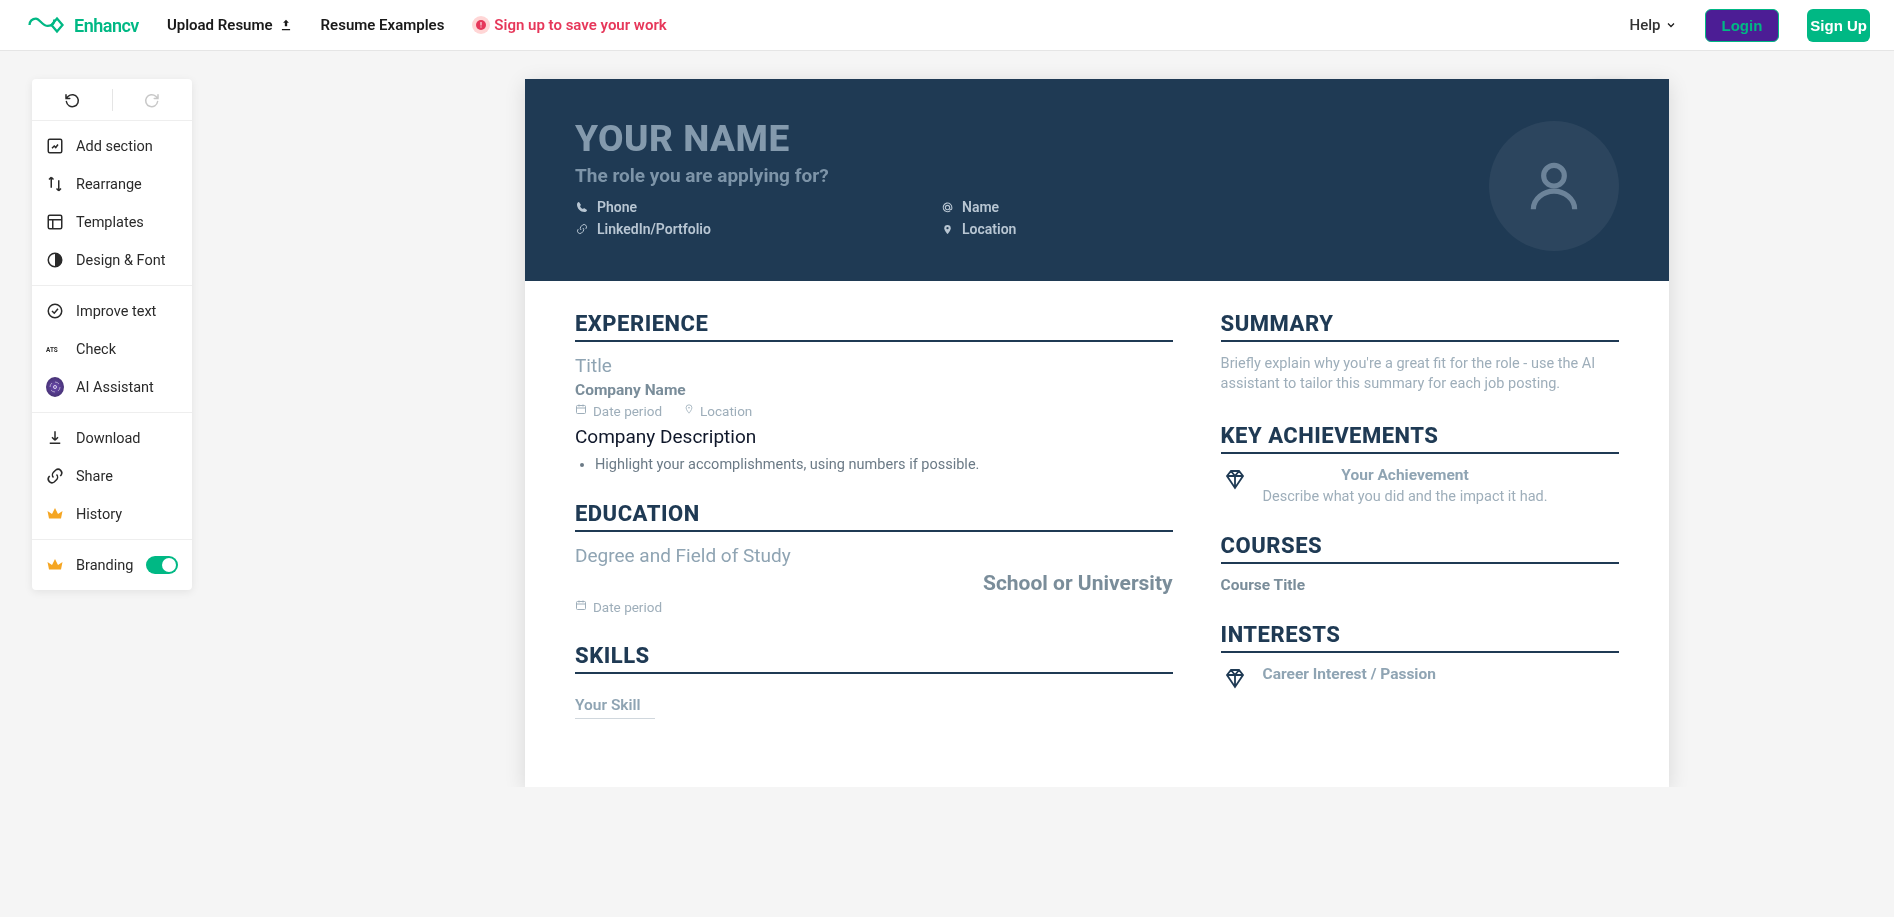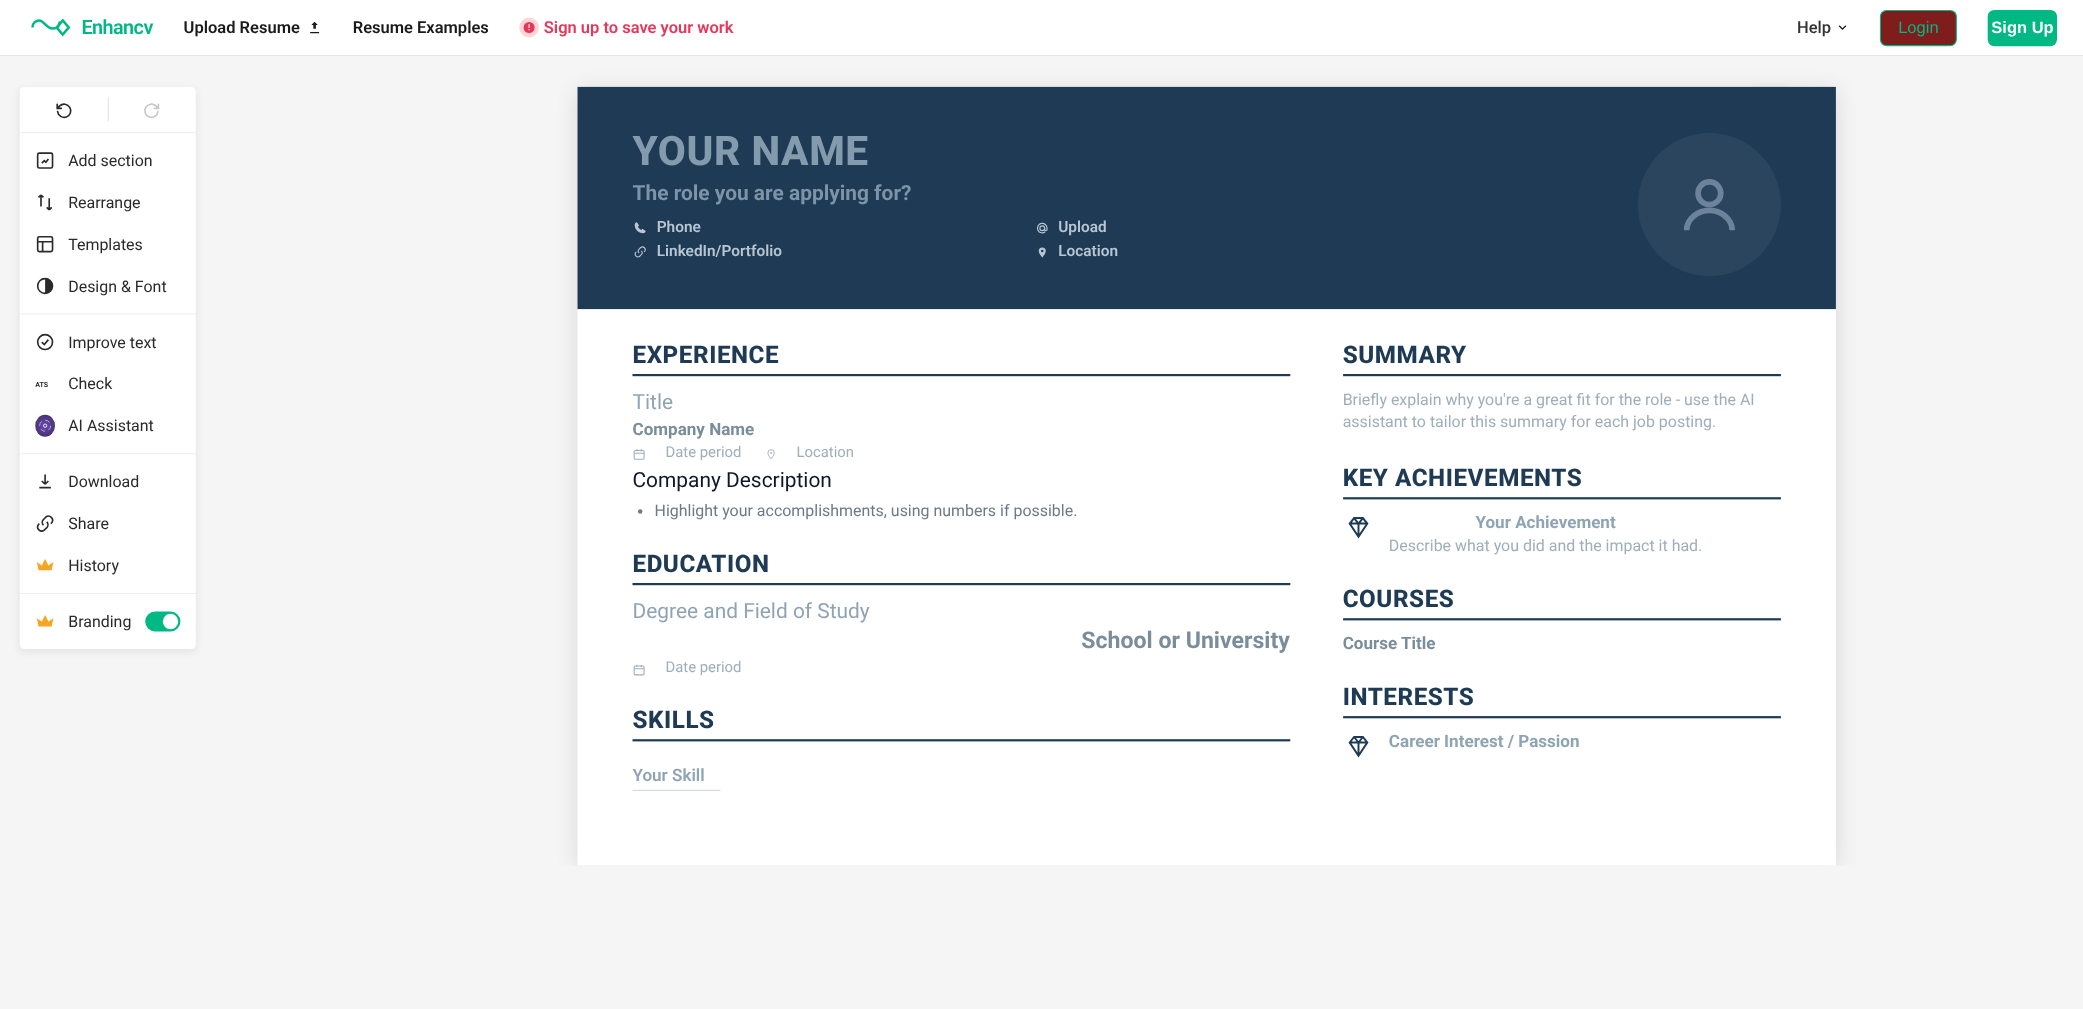--- a/index.html
+++ b/index.html
@@ -8,26 +8,26 @@
 
 .topnav { height: 51px; background: #fff; border-bottom: 1px solid #e5e5e5; display: flex; align-items: center; padding: 0 24px; gap: 28px; }
 .logo { display: flex; align-items: center; gap: 6px; color: #00b884; font-size: 18px; font-weight: 600; letter-spacing: -0.5px; }
 .logo svg { width: 44px; height: 24px; }
 .nav-link { font-size: 15px; font-weight: 600; color: #1a1a1a; display: flex; align-items: center; gap: 6px; cursor: pointer; text-align: right; }
 .alert-badge { width: 18px; height: 18px; border-radius: 50%; background: #ffd6d6; display: flex; align-items: center; justify-content: center; margin-right: -4px; }
 .alert-badge svg { width: 12px; height: 12px; }
 .save-warning { color: #e6375a; font-weight: 600; font-size: 15px; }
 .spacer { flex: 1; }
 .help { display: flex; align-items: center; gap: 4px; font-size: 15px; font-weight: 500; cursor: pointer; }
-.login-btn { border: 1.5px solid #00b884; color: #00b884; background: #7f1d1d; border-radius: 6px; padding: 7px 16px; font-weight: 400; font-size: 15px; cursor: pointer; }
+.login-btn { border: 1.5px solid #00b884; color: #00b884; background: #4c1d95; border-radius: 6px; padding: 7px 16px; font-weight: 700; font-size: 15px; cursor: pointer; }
 .signup-btn { border: none; background: #00b884; color: #fff; border-radius: 6px; padding: 8px 3px; font-weight: 600; font-size: 15px; cursor: pointer; text-align: right; }
 
 
 .main-area { display: flex; padding-top: 28px; align-items: flex-start; }
-.sidebar-wrap { width: 300px; display: flex; justify-content: flex-start; padding-left: 18px; }
+.sidebar-wrap { width: 300px; display: flex; justify-content: flex-start; padding-left: 32px; }
 .sidebar { width: 160px; background: #fff; border-radius: 4px; box-shadow: 0 2px 8px rgba(0,0,0,0.08); }
 .undo-redo { display: flex; height: 42px; align-items: center; border-bottom: 1px solid #eee; }
 .undo-redo .ur { flex: 1; display: flex; justify-content: center; align-items: center; cursor: pointer; }
 .undo-redo .sep { width: 1px; height: 22px; background: #e5e5e5; }
 .side-section { padding: 6px 0; border-bottom: 1px solid #eee; }
 .side-section:last-child { border-bottom: none; }
 .side-item { display: flex; align-items: center; gap: 12px; padding: 10px 14px; font-size: 14.5px; color: #2a2a2a; cursor: pointer; }
 .side-item .ic { width: 18px; height: 18px; display: flex; align-items: center; justify-content: center; flex-shrink: 0; }
 .crown { color: #f5a623; }
 .ai-badge { width: 20px; height: 20px; border-radius: 50%; background: radial-gradient(circle, #6b4ab0 0%, #3a2a60 100%); display: flex; align-items: center; justify-content: center; }
@@ -53,21 +53,21 @@
 
 
 .resume-body { padding: 30px 50px 40px; display: flex; gap: 48px; }
 .col-left { flex: 1.5; }
 .col-right { flex: 1; }
 .sec-title { color: #1f3a54; font-size: 22px; font-weight: 800; letter-spacing: 0.5px; margin-bottom: 4px; }
 .sec-rule { height: 2px; background: #1f3a54; margin-bottom: 12px; }
 .exp-title { color: #8fa4b3; font-size: 19px; font-weight: 400; margin-bottom: 4px; }
 .exp-company { color: #7a8d9a; font-size: 15.5px; font-weight: 700; margin-bottom: 4px; }
 .meta-row { display: flex; gap: 22px; margin-bottom: 6px; color: #9eaeba; font-size: 13.5px; }
-.meta-row span { display: flex; align-items: flex-end; gap: 18px; }
+.meta-row span { display: flex; align-items: flex-start; gap: 6px; }
 .exp-desc { color: #0f172a; font-size: 19px; margin-bottom: 8px; }
 .bullet-list { list-style: disc; padding-left: 20px; color: #6b7a86; font-size: 14.5px; }
 .section { margin-bottom: 28px; }
 .edu-title { color: #8fa4b3; font-size: 19px; margin-bottom: 4px; }
 .edu-school { color: #7a8d9a; font-size: 21px; font-weight: 700; margin-bottom: 4px; text-align: right; }
 .skill-pill { display: inline-block; color: #8fa4b3; font-size: 15.5px; font-weight: 600; padding: 6px 0 4px; border-bottom: 1px solid #d0d7dd; margin-top: 4px; padding-right: 14px; }
 .summary-text { color: #9eaeba; font-size: 14.5px; line-height: 1.4; }
 .ach-row { display: flex; gap: 14px; margin-top: 4px; text-align: center; }
 .ach-row .gem { width: 28px; display: flex; justify-content: center; color: #1f3a54; margin-top: 2px; }
 .ach-title { color: #8fa4b3; font-size: 15.5px; font-weight: 700; margin-bottom: 4px; }
@@ -263,21 +263,21 @@
                 </span>
               <span>Phone</span>
             </div>
             <div class="contact">
               <span class="ci">
                   <svg width="13" height="13" viewBox="0 0 24 24">
                     <circle cx="12" cy="12" r="4" fill="none" stroke="#b8c6d3" stroke-width="2"></circle>
                     <path d="M16 12v2a2 2 0 0 0 4 0v-2a8 8 0 1 0-3 6" fill="none" stroke="#b8c6d3" stroke-width="2"></path>
                   </svg>
                 </span>
-              <span>Upload</span>
+              <span>Name</span>
             </div>
             <div class="contact">
               <span class="ci">
                   <svg width="12" height="12" viewBox="0 0 24 24">
                     <path d="M10 14a5 5 0 0 1 0-7l3-3a5 5 0 0 1 7 7l-1 1M14 10a5 5 0 0 1 0 7l-3 3a5 5 0 0 1-7-7l1-1" fill="none" stroke="#b8c6d3" stroke-width="2"></path>
                   </svg>
                 </span>
               <span>LinkedIn/Portfolio</span>
             </div>
             <div class="contact">

